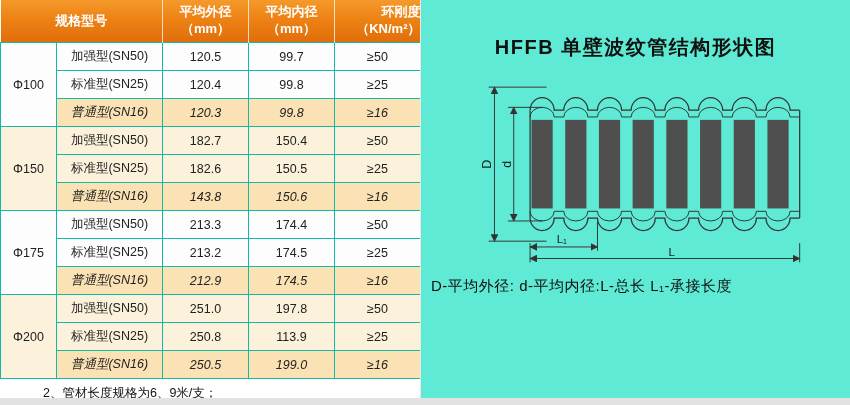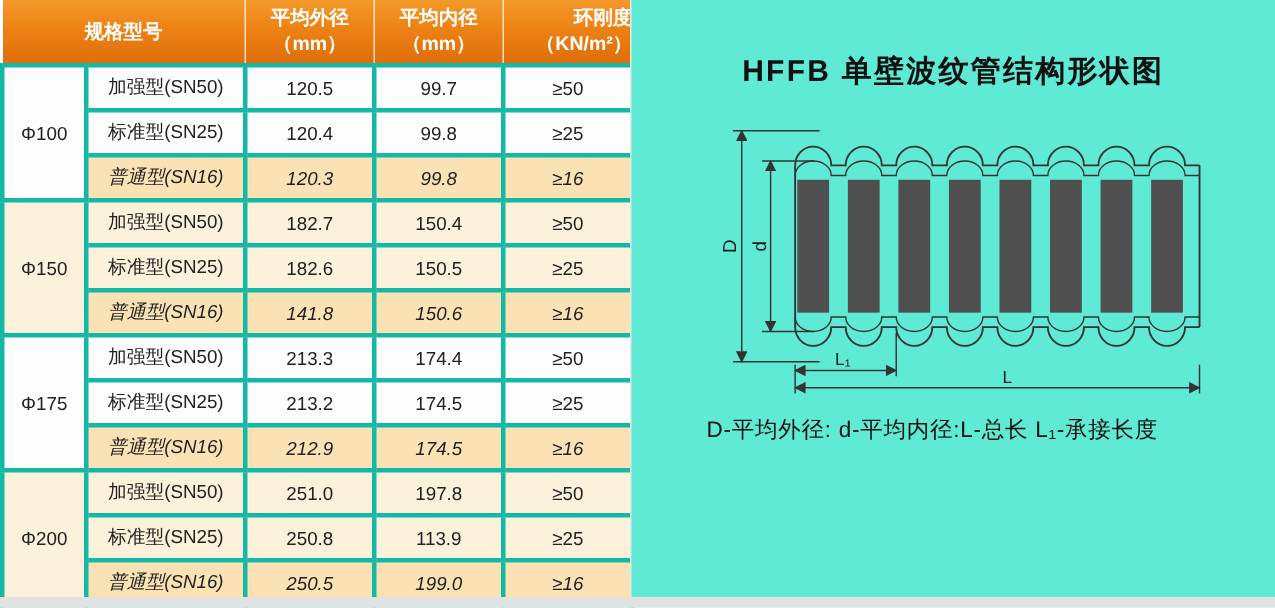--- a/index.html
+++ b/index.html
@@ -7,35 +7,35 @@
         font-family:"Liberation Sans",sans-serif;overflow:hidden;}
   
   .left{flex:0 0 420px;width:420px;}
   table.spec{width:420px;border-collapse:collapse;table-layout:fixed;}
   table.spec th{
     background:linear-gradient(180deg,#f5992b 0%,#ed8214 45%,#e06e0b 100%);
     color:#fff;font-size:13px;font-weight:bold;height:38px;line-height:1.3;
     border-right:1px solid rgba(255,255,255,.75);padding:2px 0;text-align:center;vertical-align:middle;}
   table.spec th:last-child{border-right:none;text-align:right;}
   .h-line{display:block;}
-  table.spec td{border:3px solid #14b8a6;height:27px;text-align:center;
+  table.spec td{border:1px solid #14b8a6;height:27px;text-align:center;
     font-size:12.5px;color:#222;padding:0;vertical-align:middle;}
   td.size{font-size:13px;color:#111;}
   tr.bg-w td{background:#fdfdfd;}
   tr.bg-c td{background:#fcf1da;}
   tr.bg-p td{background:#fbe2b4;font-style:italic;}
   .notes{margin:5px 0 0 4px;font-size:12.5px;color:#111;line-height:1.55;text-align:left;}
   .note-indent{margin-left:39px;}
   
   .right{flex:1;border-left:1px solid #e6e6e6;background:#5eead4;
          padding:34px 4px 0 4px;text-align:center;}
   .diagram-title{font-size:20px;font-weight:600;color:#111;letter-spacing:1.5px;margin-bottom:8px;}
   .drawing{width:414px;height:198px;display:block;margin:0 auto;}
   .diagram-caption{font-size:15px;color:#111;margin-top:10px;text-align:left;
-                   padding-left:6px;letter-spacing:.5px;white-space:nowrap;margin-left:40px;}
+                   padding-left:6px;letter-spacing:.5px;white-space:nowrap;}
   .bottom-bar{position:absolute;left:0;right:0;bottom:0;height:7px;background:#e2e2e2;}
 </style>
 </head>
 <body>
 
 <div class="page">
 
   <div class="left">
     <table class="spec">
       <colgroup>
@@ -94,21 +94,21 @@
           <td>≥50</td>
         </tr>
         <tr class="bg-c">
           <td class="type">标准型(SN25)</td>
           <td>182.6</td>
           <td>150.5</td>
           <td>≥25</td>
         </tr>
         <tr class="bg-p">
           <td class="type">普通型(SN16)</td>
-          <td>141.8</td>
+          <td>143.8</td>
           <td>150.6</td>
           <td>≥16</td>
         </tr>
 
         <tr class="bg-w">
           <td class="size" rowspan="3">Φ175</td>
           <td class="type">加强型(SN50)</td>
           <td>213.3</td>
           <td>174.4</td>
           <td>≥50</td>

